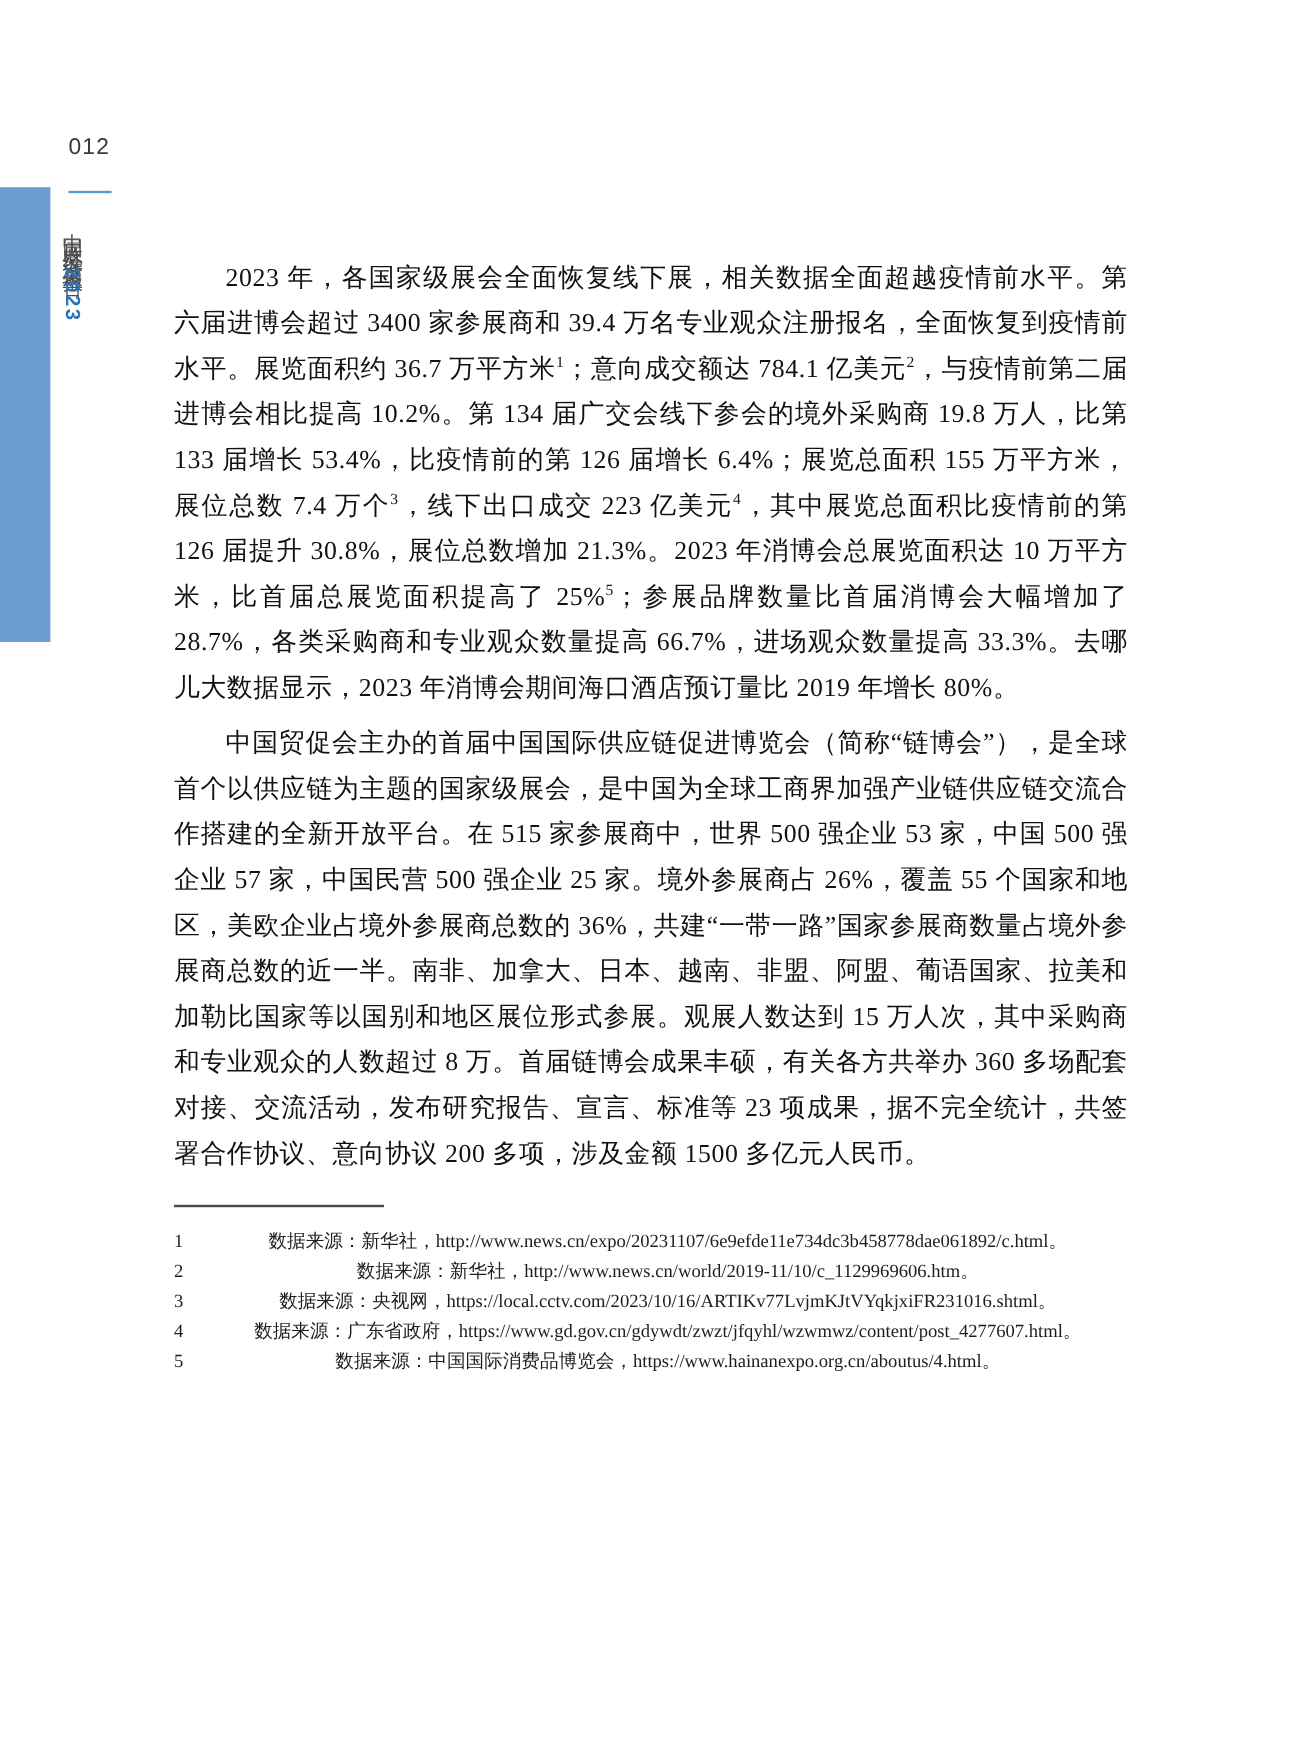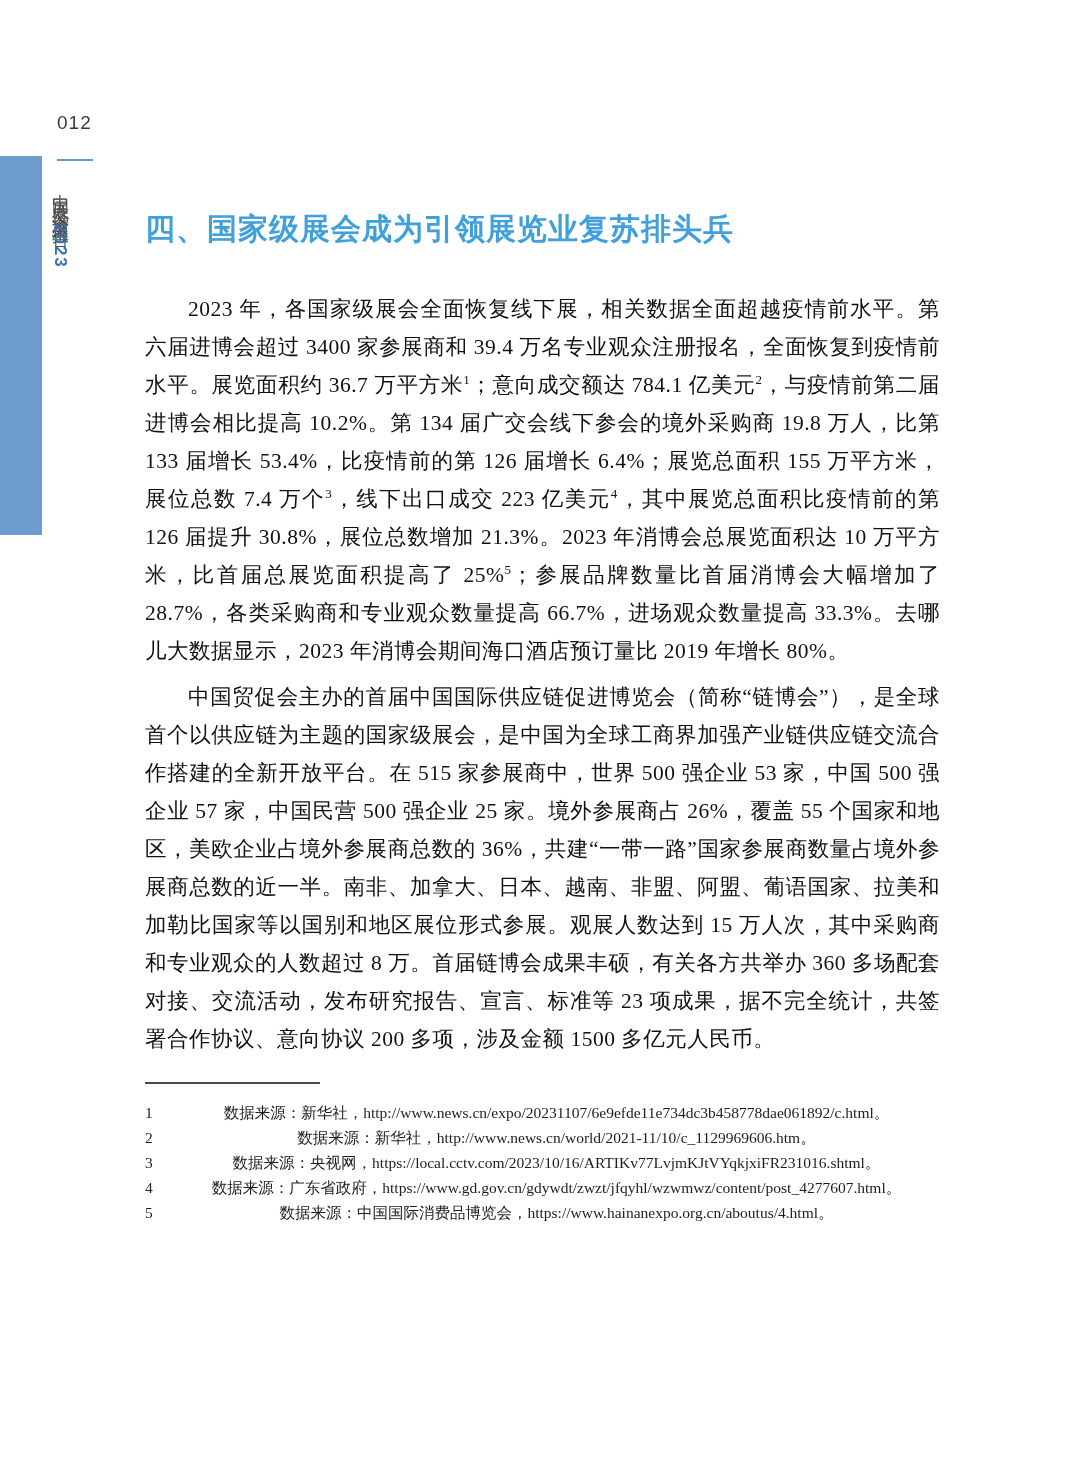--- a/index.html
+++ b/index.html
@@ -116,37 +116,36 @@
   <div class="page-number-rule"></div>
 
   <div class="side-band"></div>
 
   <div class="side-title">
     <span>中国展览经济发展报告</span><span class="side-year">2023</span>
   </div>
 
   <div class="main">
 
-    <h1 class="heading">四、国家级展会成为引领展览业复苏排头兵</h1>
 
     <div class="paragraphs">
         <p><span>2023 年，各国家级展会全面恢复线下展，相关数据全面超越疫情前水平。第六届进博会超过 3400 家参展商和 39.4 万名专业观众注册报名，全面恢复到疫情前水平。展览面积约 36.7 万平方米</span><sup>1</sup><span>；意向成交额达 784.1 亿美元</span><sup>2</sup><span>，与疫情前第二届进博会相比提高 10.2%。第 134 届广交会线下参会的境外采购商 19.8 万人，比第 133 届增长 53.4%，比疫情前的第 126 届增长 6.4%；展览总面积 155 万平方米，展位总数 7.4 万个</span><sup>3</sup><span>，线下出口成交 223 亿美元</span><sup>4</sup><span>，其中展览总面积比疫情前的第 126 届提升 30.8%，展位总数增加 21.3%。2023 年消博会总展览面积达 10 万平方米，比首届总展览面积提高了 25%</span><sup>5</sup><span>；参展品牌数量比首届消博会大幅增加了 28.7%，各类采购商和专业观众数量提高 66.7%，进场观众数量提高 33.3%。去哪儿大数据显示，2023 年消博会期间海口酒店预订量比 2019 年增长 80%。</span></p>
         <p><span>中国贸促会主办的首届中国国际供应链促进博览会（简称“链博会”），是全球首个以供应链为主题的国家级展会，是中国为全球工商界加强产业链供应链交流合作搭建的全新开放平台。在 515 家参展商中，世界 500 强企业 53 家，中国 500 强企业 57 家，中国民营 500 强企业 25 家。境外参展商占 26%，覆盖 55 个国家和地区，美欧企业占境外参展商总数的 36%，共建“一带一路”国家参展商数量占境外参展商总数的近一半。南非、加拿大、日本、越南、非盟、阿盟、葡语国家、拉美和加勒比国家等以国别和地区展位形式参展。观展人数达到 15 万人次，其中采购商和专业观众的人数超过 8 万。首届链博会成果丰硕，有关各方共举办 360 多场配套对接、交流活动，发布研究报告、宣言、标准等 23 项成果，据不完全统计，共签署合作协议、意向协议 200 多项，涉及金额 1500 多亿元人民币。</span></p>
       </div>
 
     <div class="fn-sep"></div>
 
     <div class="footnotes">
         <div class="fn">
           <span class="fn-num">1</span>
           <span class="fn-text">数据来源：新华社，http://www.news.cn/expo/20231107/6e9efde11e734dc3b458778dae061892/c.html。</span>
         </div>
         <div class="fn">
           <span class="fn-num">2</span>
-          <span class="fn-text">数据来源：新华社，http://www.news.cn/world/2021-11/10/c_1129969606.htm。</span>
+          <span class="fn-text">数据来源：新华社，http://www.news.cn/world/2019-11/10/c_1129969606.htm。</span>
         </div>
         <div class="fn">
           <span class="fn-num">3</span>
           <span class="fn-text">数据来源：央视网，https://local.cctv.com/2023/10/16/ARTIKv77LvjmKJtVYqkjxiFR231016.shtml。</span>
         </div>
         <div class="fn">
           <span class="fn-num">4</span>
           <span class="fn-text">数据来源：广东省政府，https://www.gd.gov.cn/gdywdt/zwzt/jfqyhl/wzwmwz/content/post_4277607.html。</span>
         </div>
         <div class="fn">

